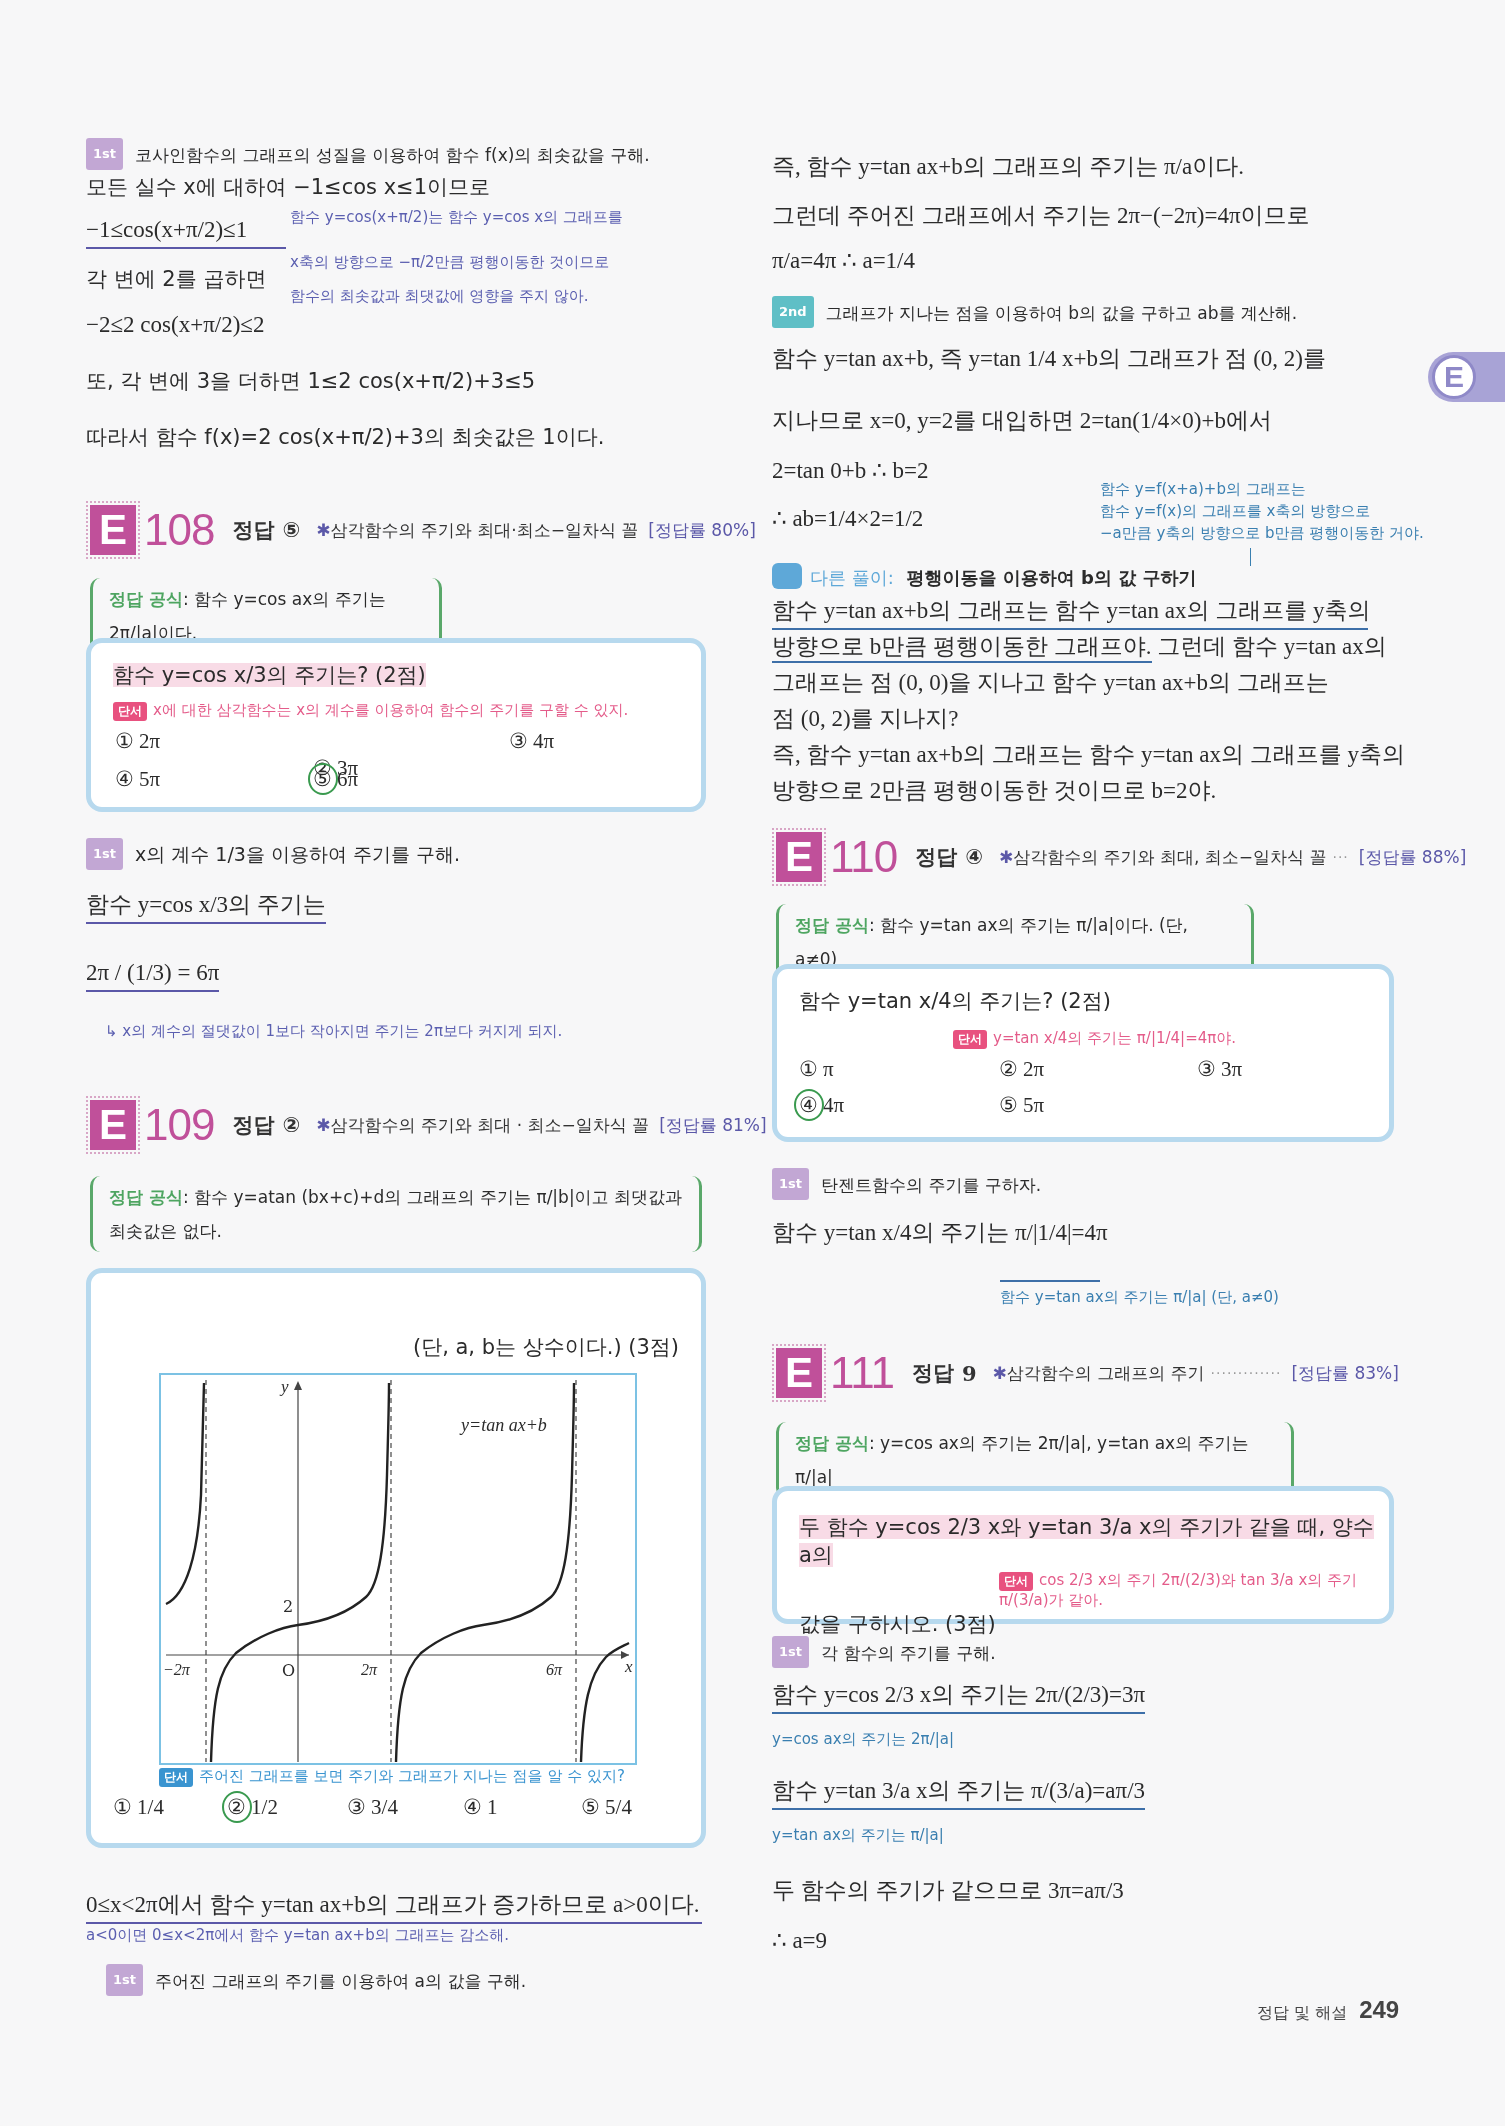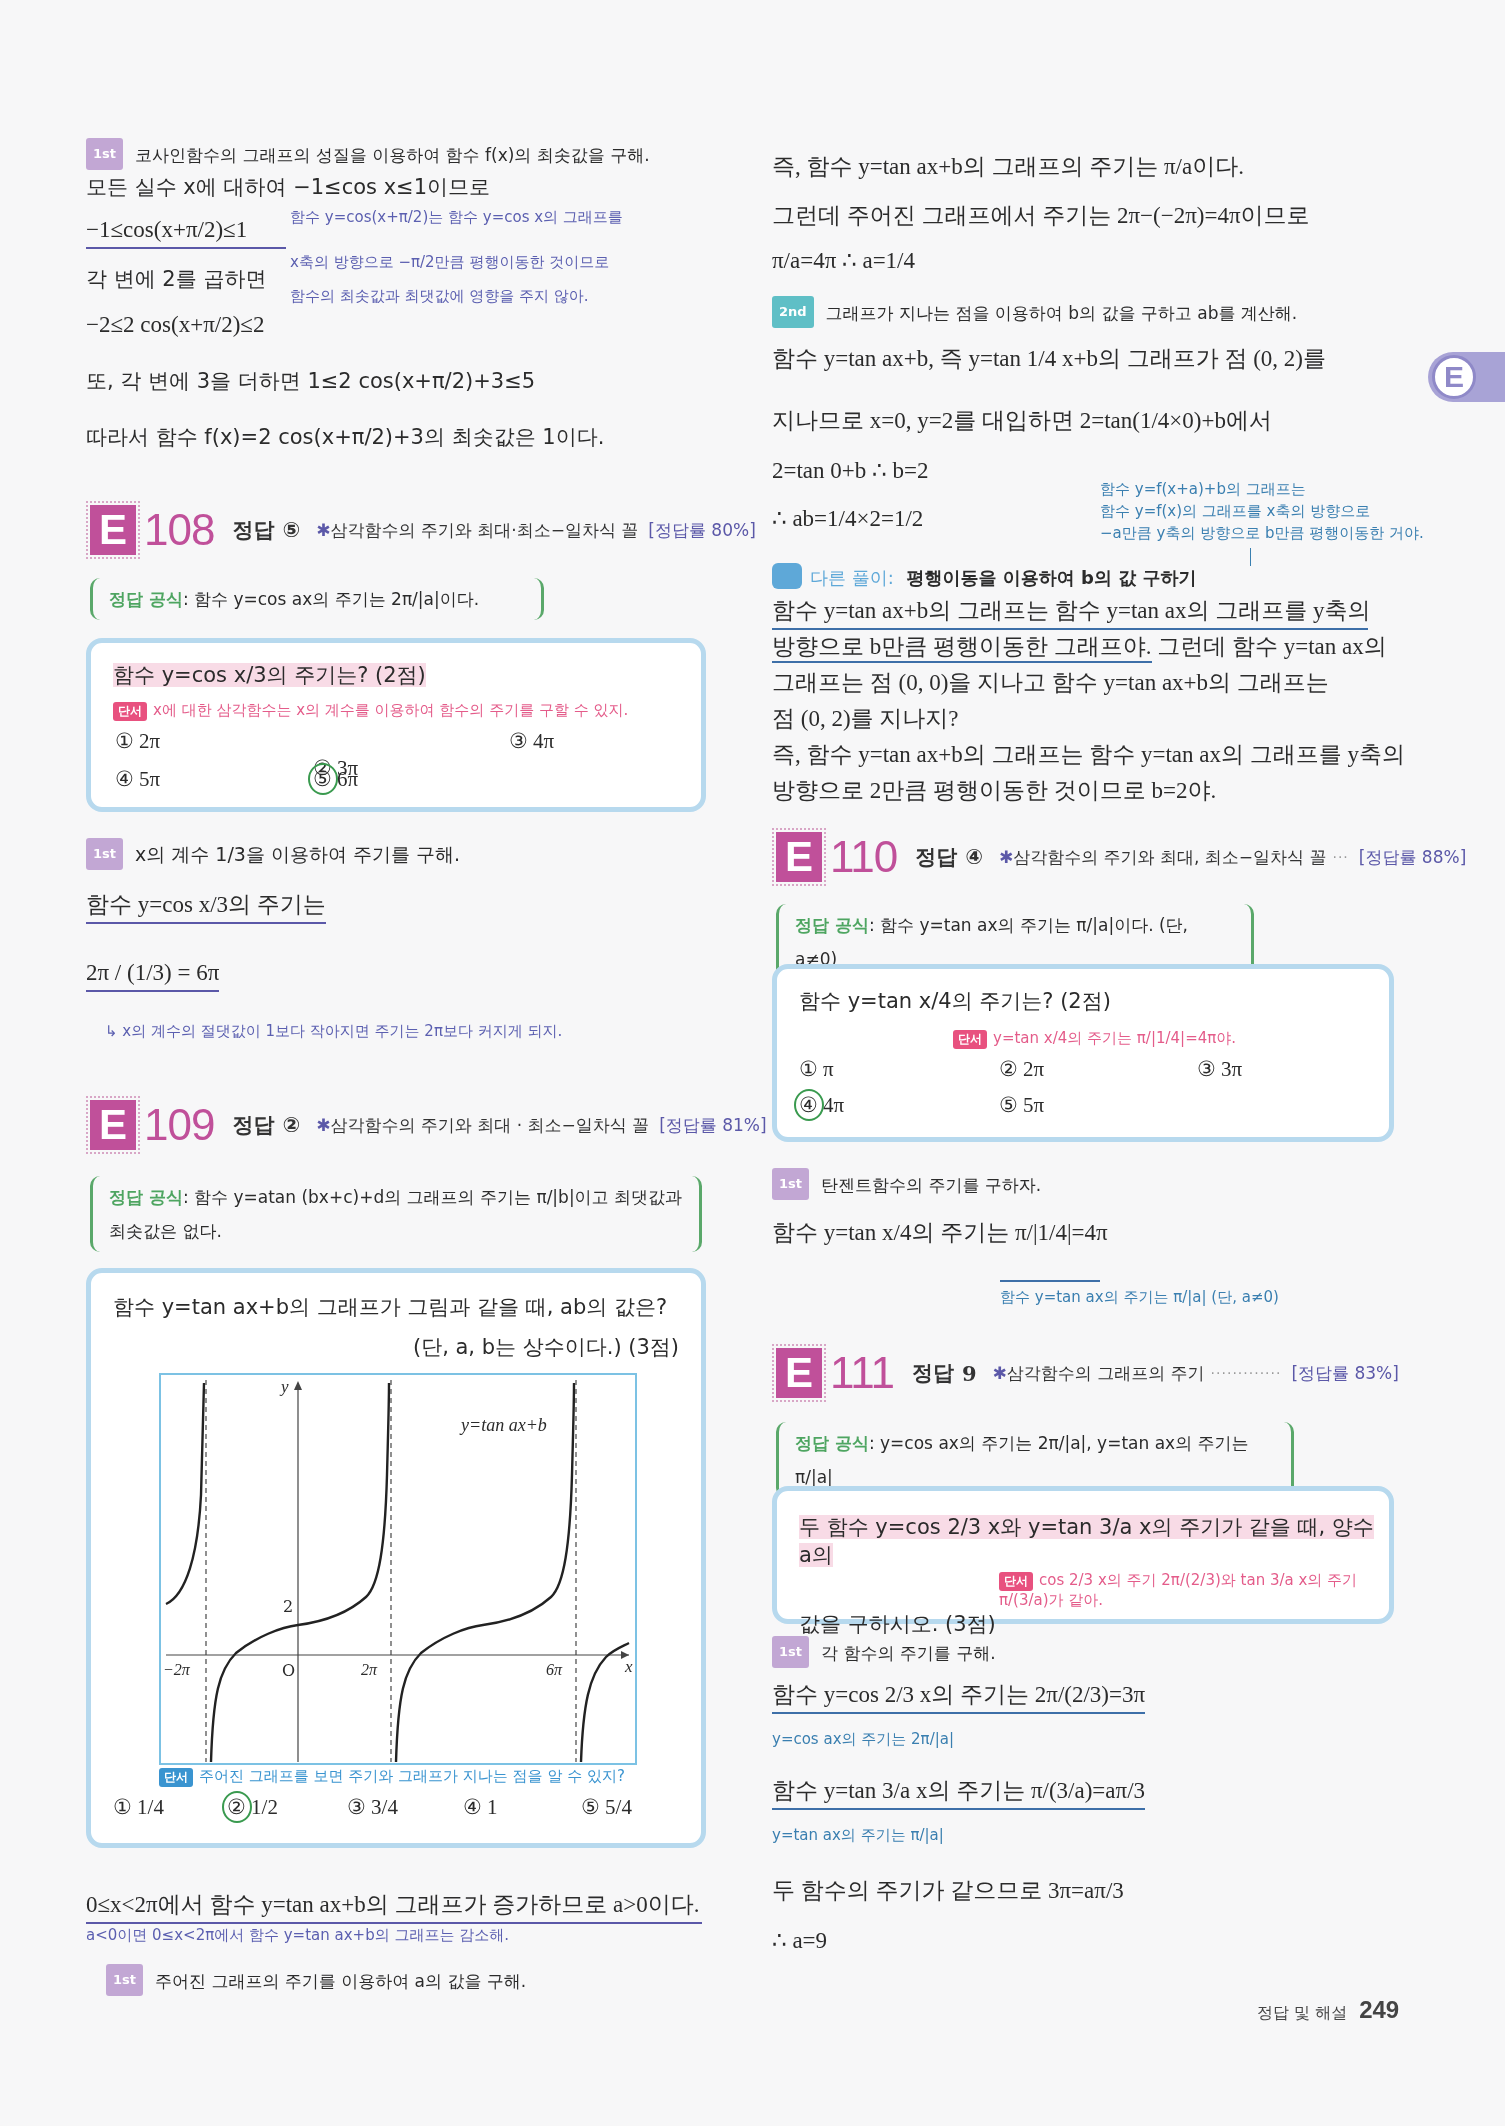--- a/index.html
+++ b/index.html
@@ -68,21 +68,21 @@
 <div class="abs line" style="left:86px; top:422px;">따라서 함수 f(x)=2 cos(x+π/2)+3의 최솟값은 1이다.</div>
 
 <div class="abs prob-head" style="left:90px; top:505px;">
   <div class="e-box">E</div>
   <span class="prob-num">108</span>
   <span class="answer-lbl">정답</span>
   <span class="answer-val">⑤</span>
   <span class="topic"><span class="star">✱</span><span>삼각함수의 주기와 최대·최소−일차식 꼴</span></span>
   <span class="rate">[정답률 80%]</span>
 </div>
-<div class="abs formula" style="left:90px; top:578px; width:454px;">
+<div class="abs formula" style="left:90px; top:578px; width:352px;">
   <span class="f-lbl">정답 공식</span>: <span>함수 y=cos ax의 주기는 2π/|a|이다.</span>
 </div>
 
 <div class="abs qbox" style="left:86px; top:638px; width:620px; height:174px;">
   <div class="abs q-text" style="left:22px; top:18px;"><span class="hl">함수 y=cos x/3의 주기는? (2점)</span></div>
   <div class="abs hint-pink" style="left:22px; top:58px;"><span class="hint-badge">단서</span><span>x에 대한 삼각함수는 x의 계수를 이용하여 함수의 주기를 구할 수 있지.</span></div>
   <span class="choice" style="left:24px; top:86px;">① 2π</span>
   <span class="choice" style="left:222px; top:86px;margin-top:27px;">② 3π</span>
   <span class="choice" style="left:418px; top:86px;">③ 4π</span>
   <span class="choice" style="left:24px; top:124px;">④ 5π</span>
@@ -103,21 +103,20 @@
   <span class="answer-val">②</span>
   <span class="topic"><span class="star">✱</span><span>삼각함수의 주기와 최대 · 최소−일차식 꼴</span></span>
   <span class="rate">[정답률 81%]</span>
 </div>
 <div class="abs formula" style="left:90px; top:1176px; width:612px;">
   <div><span class="f-lbl">정답 공식</span>: <span>함수 y=atan (bx+c)+d의 그래프의 주기는 π/|b|이고 최댓값과</span></div>
   <div>최솟값은 없다.</div>
 </div>
 
 <div class="abs qbox" style="left:86px; top:1268px; width:620px; height:580px;">
-  <div class="abs q-text" style="left:22px; top:20px;">함수 y=tan ax+b의 그래프가 그림과 같을 때, ab의 값은?</div>
   <div class="abs q-text" style="right:22px; top:60px;">(단, a, b는 상수이다.) (3점)</div>
 
   
   <div class="abs" style="left:68px; top:100px; width:478px; height:392px; border:2.5px solid #7cc2e4; background:#fff;">
     <svg width="473" height="387" viewBox="0 0 473 387">
 
       <line x1="45" y1="5" x2="45" y2="387" stroke="#555" stroke-width="1.3" stroke-dasharray="5,4"></line>
       <line x1="230" y1="5" x2="230" y2="387" stroke="#555" stroke-width="1.3" stroke-dasharray="5,4"></line>
       <line x1="415" y1="5" x2="415" y2="387" stroke="#555" stroke-width="1.3" stroke-dasharray="5,4"></line>
 

